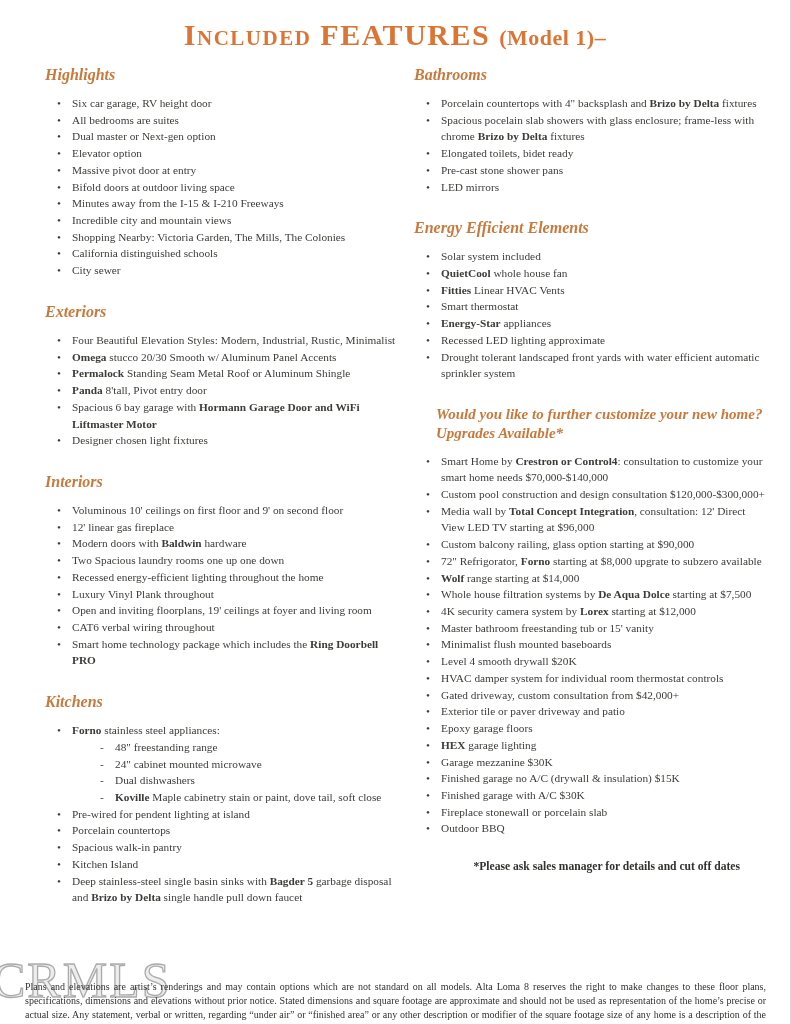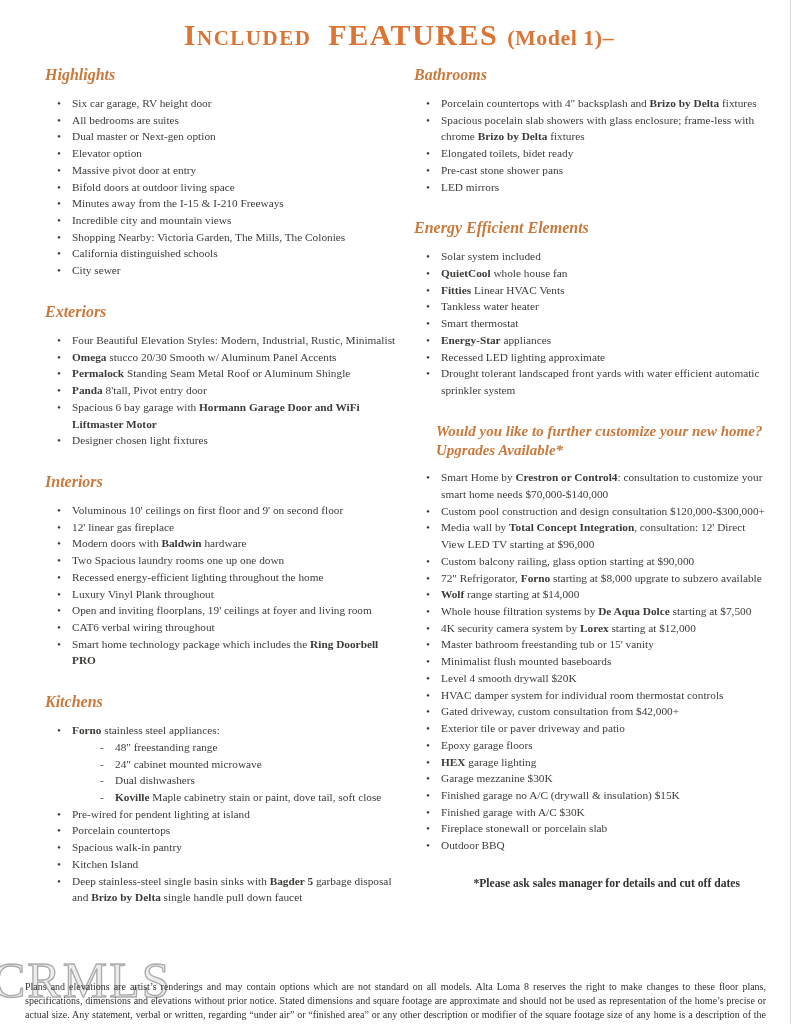--- a/index.html
+++ b/index.html
@@ -16,21 +16,21 @@
   
   .title {
     padding-top:18px;
     text-align:center;
     color:var(--accent-title,#dc7434);
     font-weight:bold;
     font-size:30px;
     letter-spacing:1.5px;
     white-space:nowrap;
   }
-  .t-sc   { font-variant:small-caps;margin-left:8px; }
+  .t-sc   { font-variant:small-caps; }
   .t-caps { text-transform:uppercase; }
   .t-suffix { font-size:22px; letter-spacing:.5px; }
 
   
   .columns { display:flex; padding:13px 22px 0 45px; gap:17px; box-sizing:border-box; }
   .col-left  { width:352px; flex:none; }
   .col-right { width:356px; flex:none; }
 
   section { margin-bottom:23px; }
   h2.sec-h {
@@ -175,21 +175,20 @@
             </ul>
           </section>
           <section>
             <h2 class="sec-h">
               <div>Energy Efficient Elements</div>
             </h2>
             <ul class="feat">
               <li><span>Solar system included</span></li>
               <li><span class="b">QuietCool</span><span> whole house fan</span></li>
               <li><span class="b">Fitties</span><span> Linear HVAC Vents</span></li>
-              <li><span>Tankless water heater</span></li>
               <li><span>Smart thermostat</span></li>
               <li><span class="b">Energy-Star</span><span> appliances</span></li>
               <li><span>Recessed LED lighting approximate</span></li>
               <li><span>Drought tolerant landscaped front yards with water efficient automatic sprinkler system</span></li>
             </ul>
           </section>
           <section class="upgrades">
             <h2 class="sec-h">
               <div>Would you like to further customize your new home?</div>
               <div>Upgrades Available*</div>

